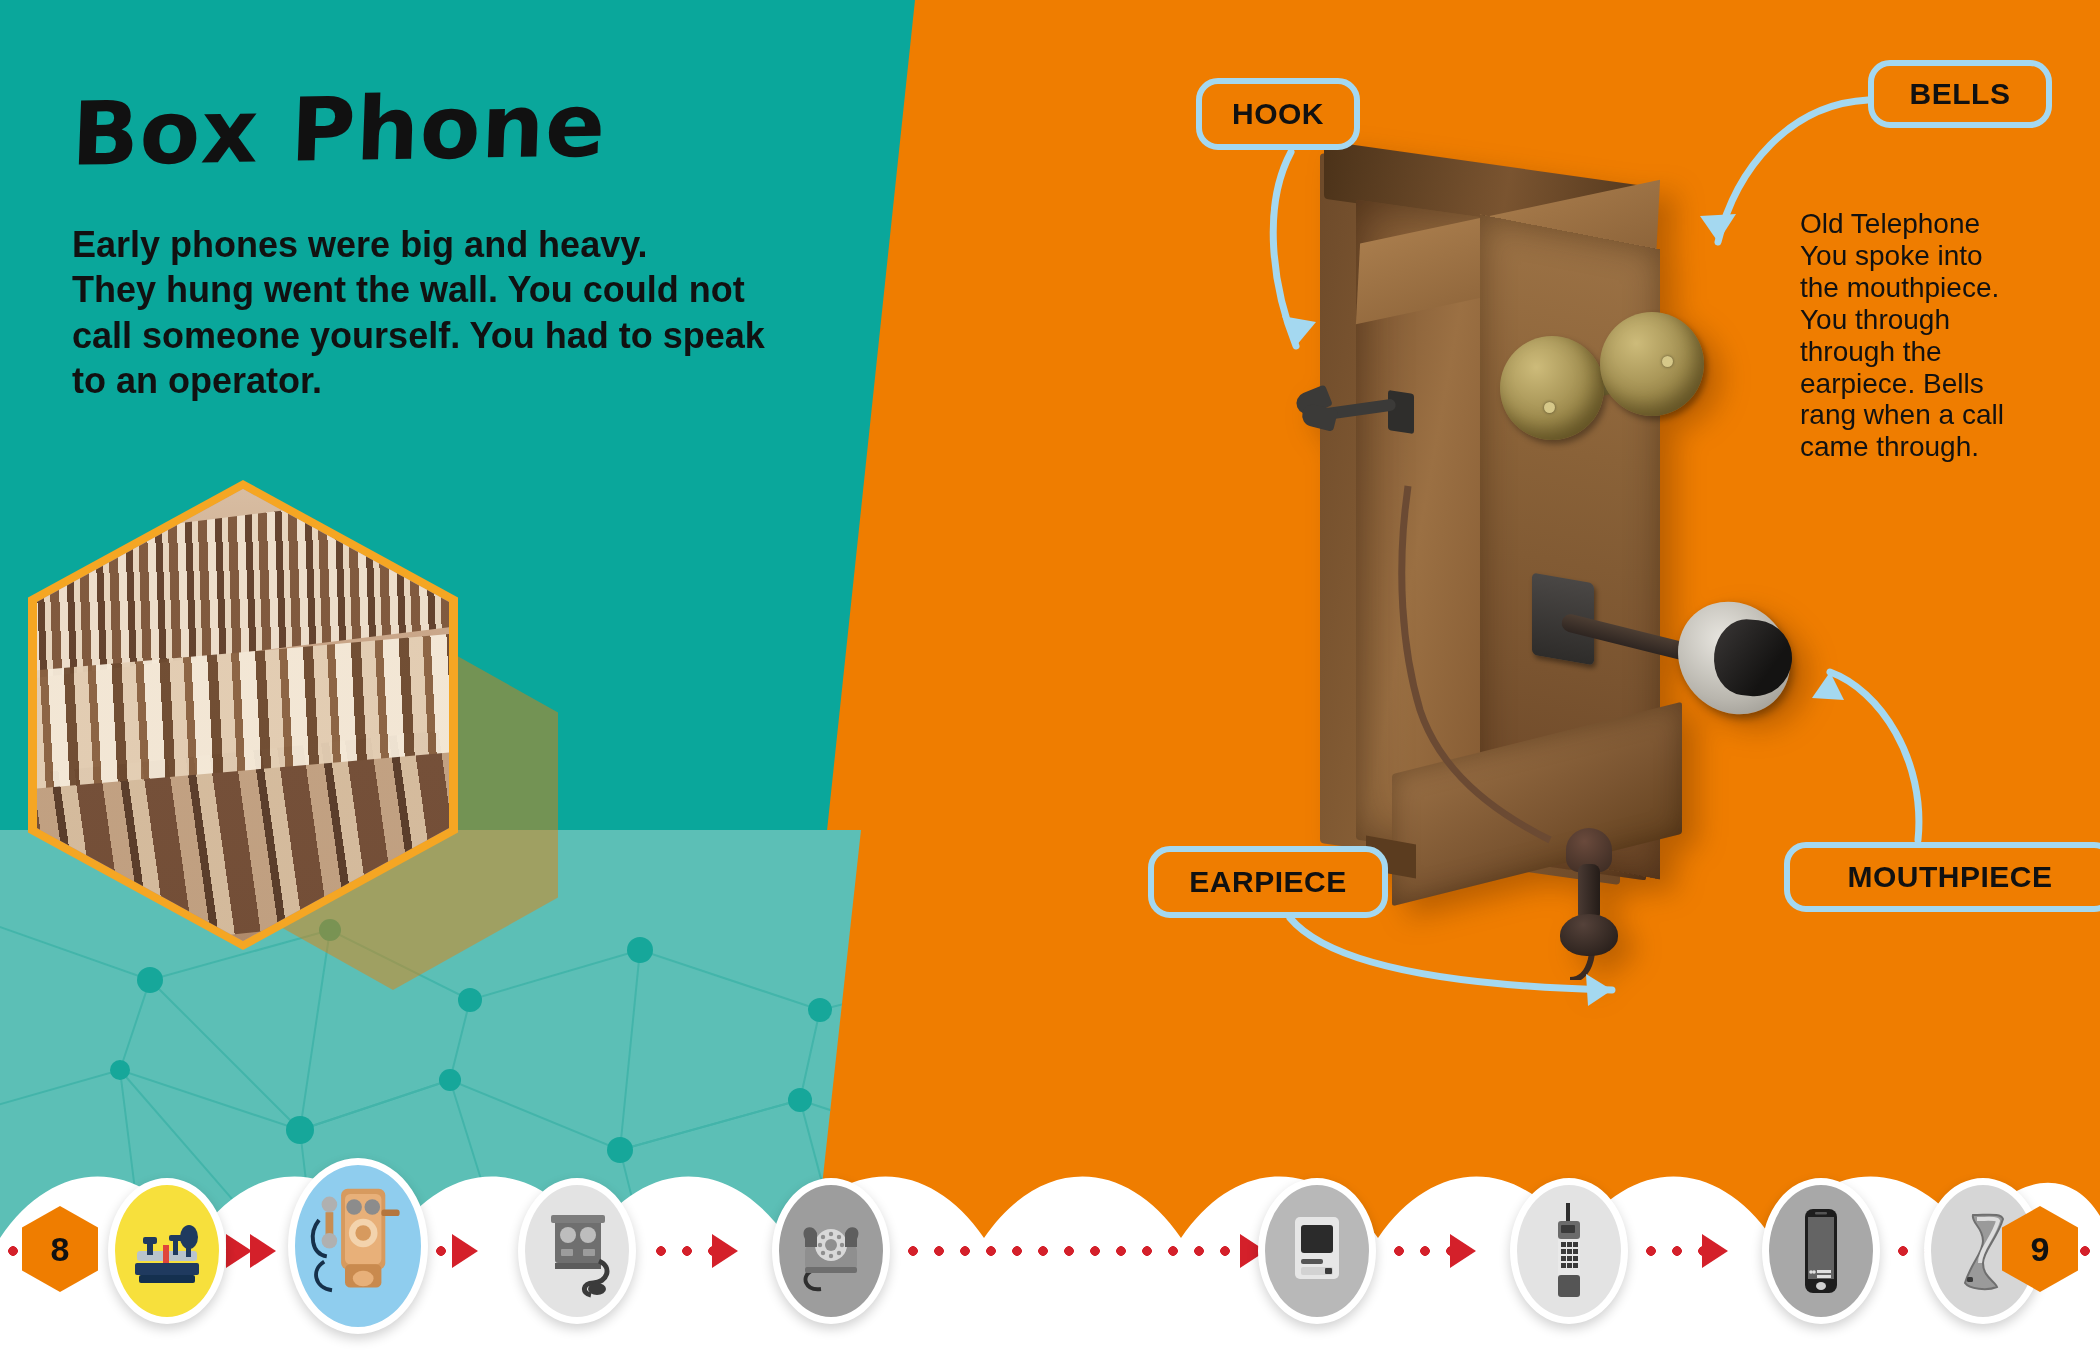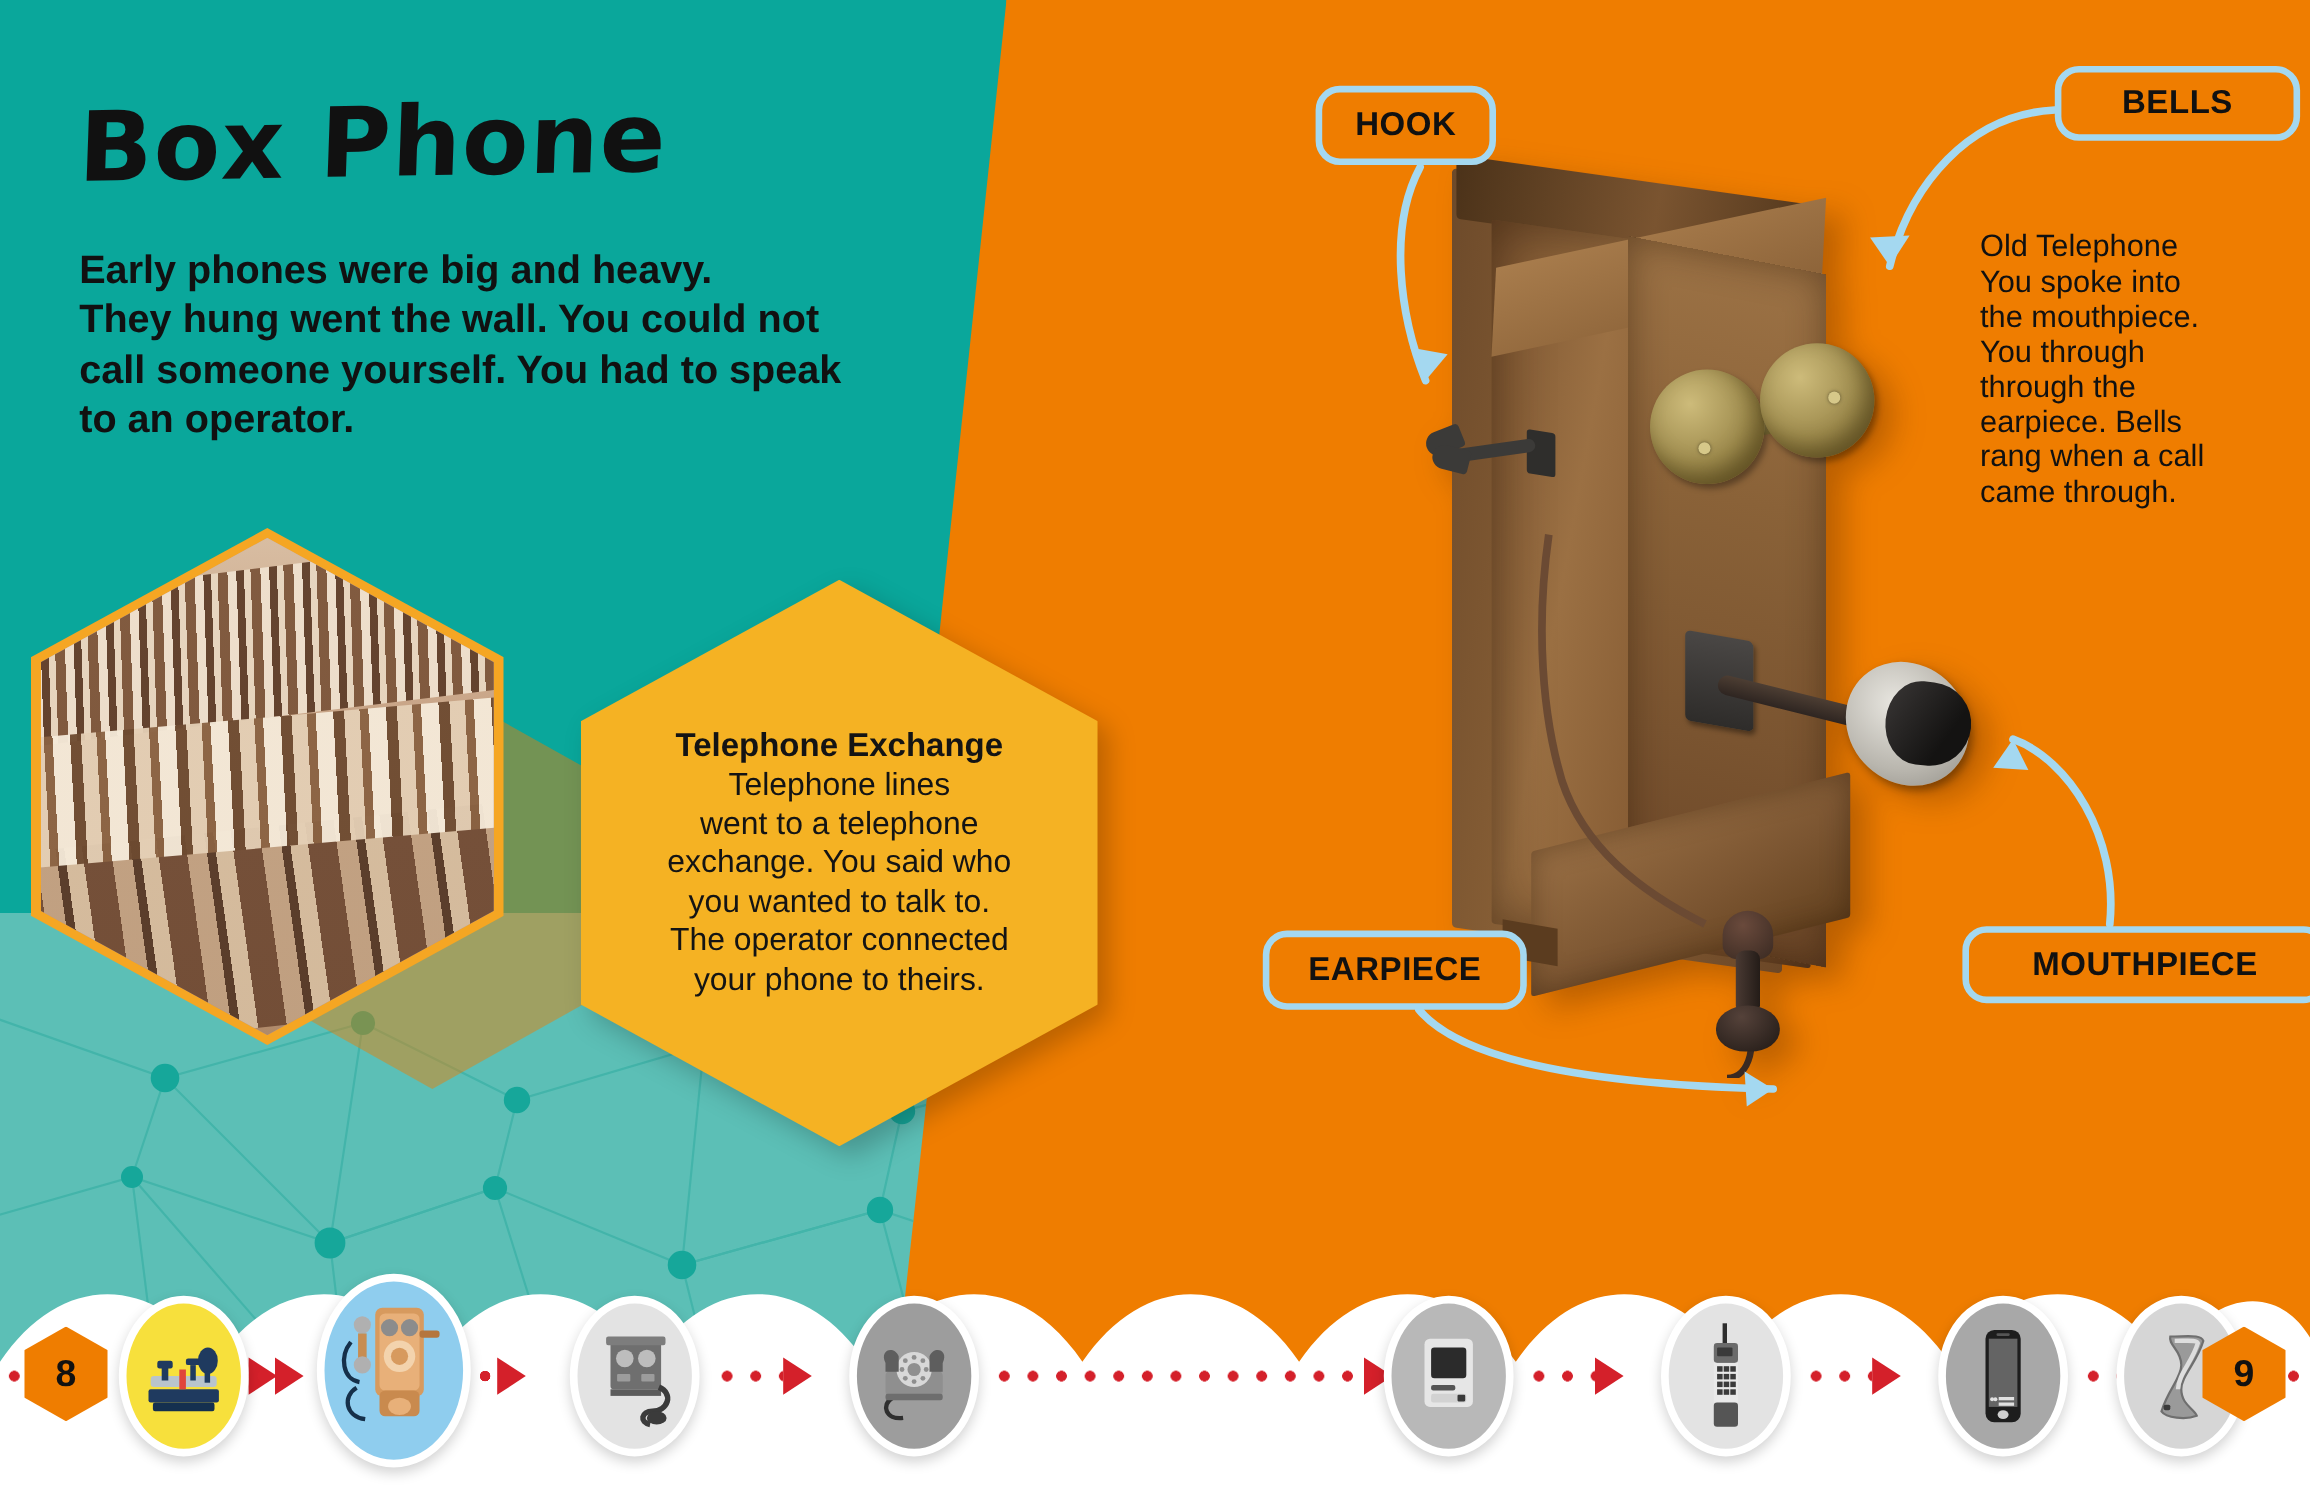--- a/index.html
+++ b/index.html
@@ -97,21 +97,21 @@
              font-size:28px; line-height:1.14; color:#111; }
   .old-tel b{ display:block; font-size:28px; font-weight:normal; }
 
   
   .pill{
     position:absolute; border:6px solid #a4d8f0; background:#ef7d00;
     border-radius:22px; display:flex; align-items:center; justify-content:center;
     color:#111; font-weight:bold; letter-spacing:.5px;
   }
   #pill-hook      { left:1196px; top:78px;  width:164px; height:72px; font-size:30px; }
-  #pill-bells     { left:1868px; top:60px;  width:223px; height:68px; font-size:30px; }
+  #pill-bells     { left:1868px; top:60px;  width:184px; height:68px; font-size:30px; }
   #pill-earpiece  { left:1148px; top:846px; width:240px; height:72px; font-size:30px; }
   #pill-mouthpiece{ left:1784px; top:842px; width:332px; height:70px; font-size:30px; }
 
   
   .phone{ position:absolute; left:1300px; top:150px; width:480px; height:830px;
           filter:drop-shadow(16px 12px 14px rgba(90,40,0,.35)); }
   .ph-backboard{ position:absolute; left:20px; top:24px; width:300px; height:690px;
       background:linear-gradient(100deg,#6d4a2a,#8a6137 45%,#6b4727);
       transform:skewY(8deg); border-radius:4px; }
   .ph-top{ position:absolute; left:24px; top:14px; width:330px; height:58px;
@@ -254,31 +254,20 @@
 
   <div class="photo-hex-wrap">
     <div class="photo-hex-border"></div>
     <div class="photo-hex-inner">
       <div class="sepia-scene">
         <div class="sepia-chairs"></div>
       </div>
     </div>
   </div>
 
-  <div class="hex-text-wrap">
-    <div class="hex-text">
-      <h3>Telephone Exchange</h3>
-      <p>Telephone lines</p>
-      <p>went to a telephone</p>
-      <p>exchange. You said who</p>
-      <p>you wanted to talk to.</p>
-      <p>The operator connected</p>
-      <p>your phone to theirs.</p>
-    </div>
-  </div>
 
   <div class="phone">
     <div class="ph-backboard"></div>
     <div class="ph-top"></div>
     <div class="ph-body"></div>
     <div class="ph-slope"></div>
     <div class="ph-face"></div>
 
     <div class="bell-bar"></div>
     <div class="bell" id="bell-l">

